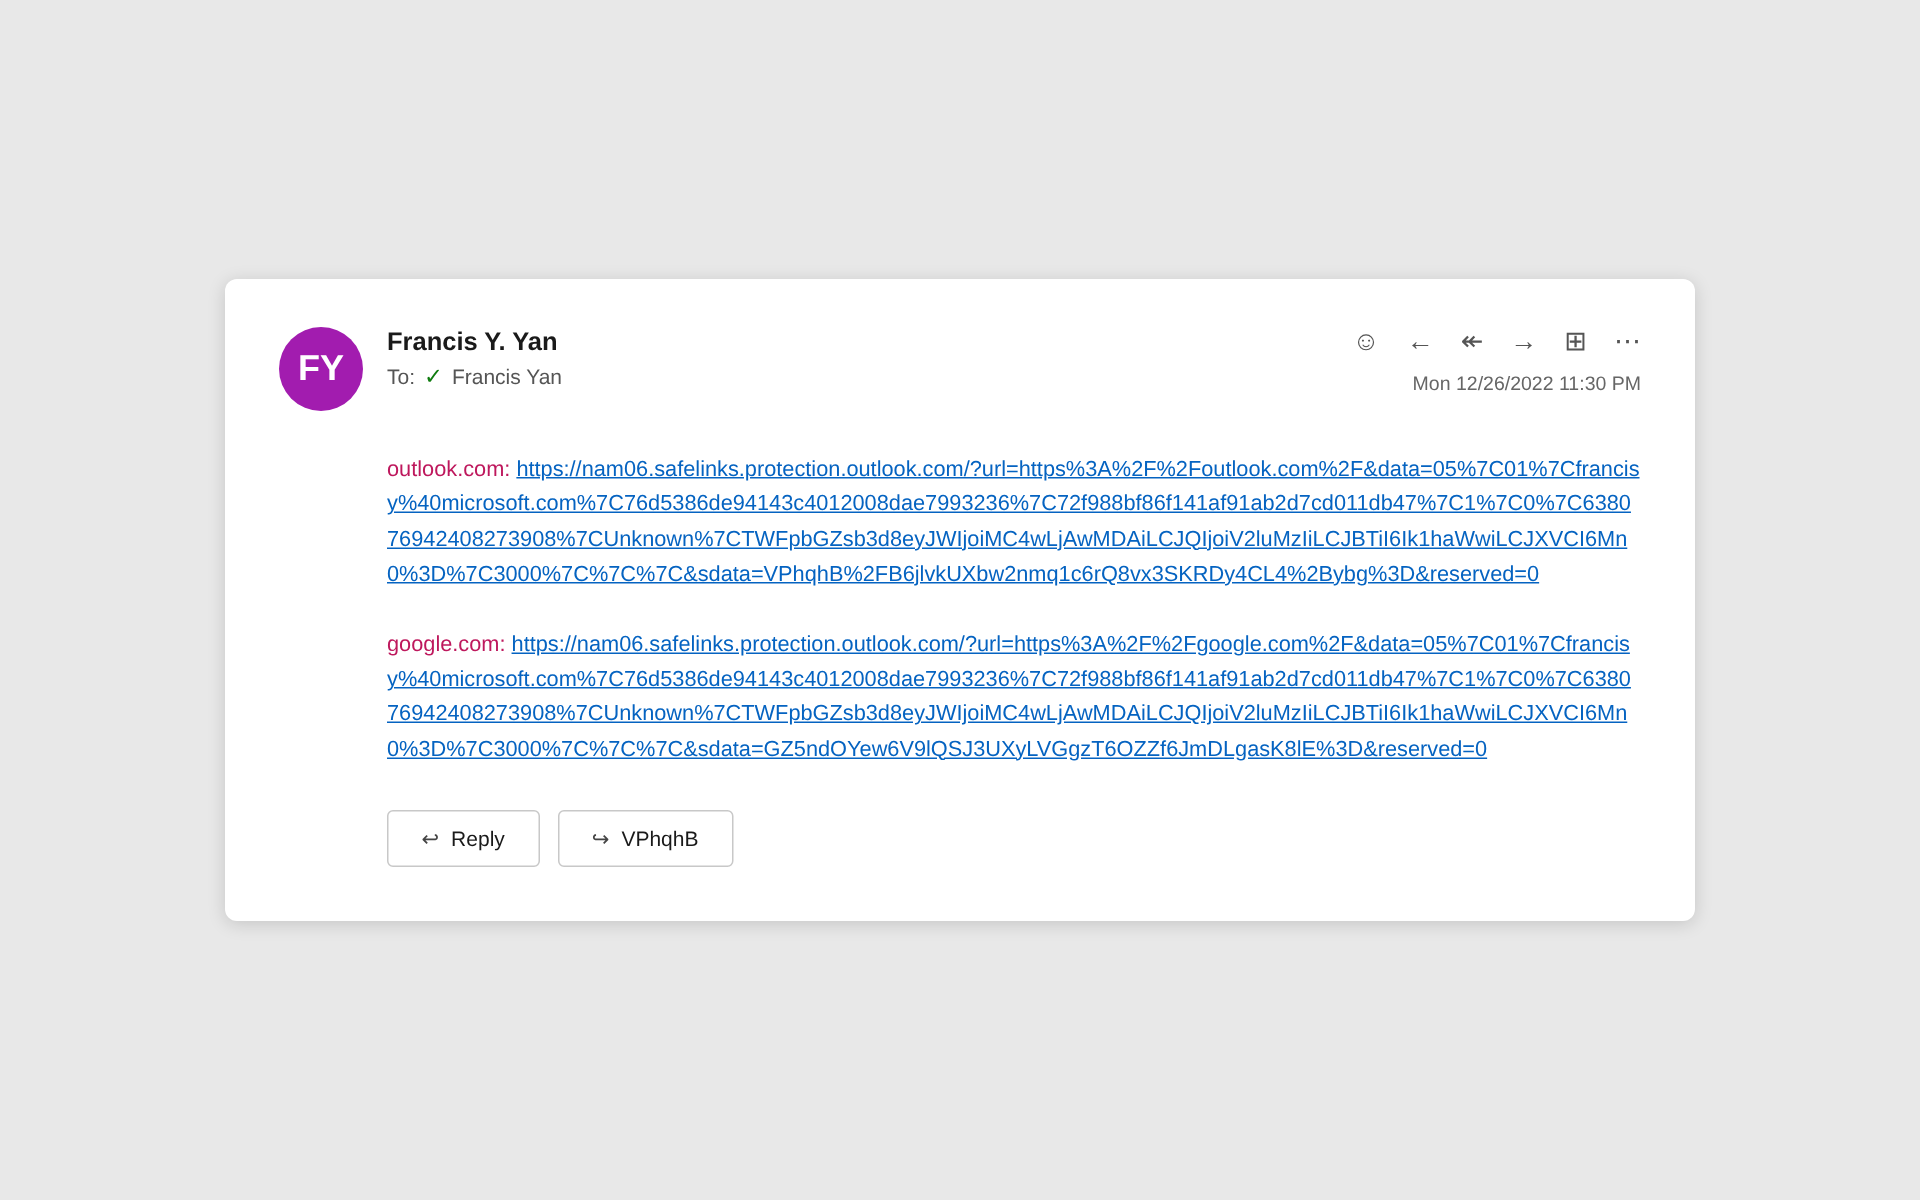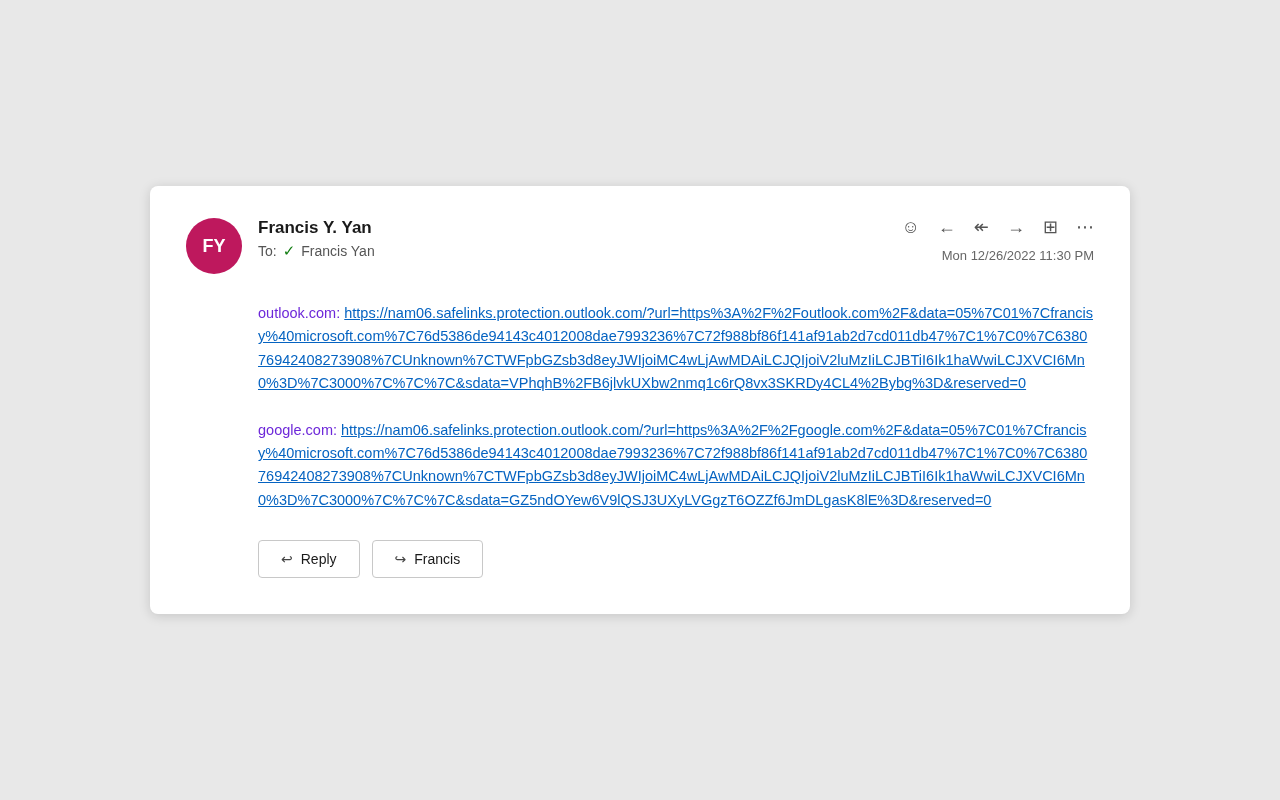--- a/index.html
+++ b/index.html
@@ -37,23 +37,23 @@
     .header-left {
       display: flex;
       align-items: flex-start;
       gap: 16px;
     }
 
     .avatar {
       width: 56px;
       height: 56px;
       border-radius: 50%;
-      background-color: #be185d;
+      background-color: #a21caf;
       color: #ffffff;
-      font-size: 18px;
+      font-size: 24px;
       font-weight: 600;
       display: flex;
       align-items: center;
       justify-content: center;
       flex-shrink: 0;
     }
 
     .sender-info {
       display: flex;
       flex-direction: column;
@@ -126,21 +126,21 @@
     .email-paragraph:last-of-type {
       margin-bottom: 16px;
     }
 
     .link-text {
       color: #0563c1;
       word-break: break-all;
     }
 
     .plain-text {
-      color: #6d28d9;
+      color: #be185d;
     }
 
     .action-buttons {
       display: flex;
       gap: 12px;
       margin-top: 28px;
       margin-left: 72px;
     }
 
     .btn {
@@ -210,17 +210,17 @@
 
   </div>
 
   <div class="action-buttons">
     <button class="btn">
       <span class="btn-icon">↩</span>
       <span>Reply</span>
     </button>
     <button class="btn">
       <span class="btn-icon">↪</span>
-      <span>Francis</span>
+      <span>VPhqhB</span>
     </button>
   </div>
 
 </div>
 
 </body></html>

